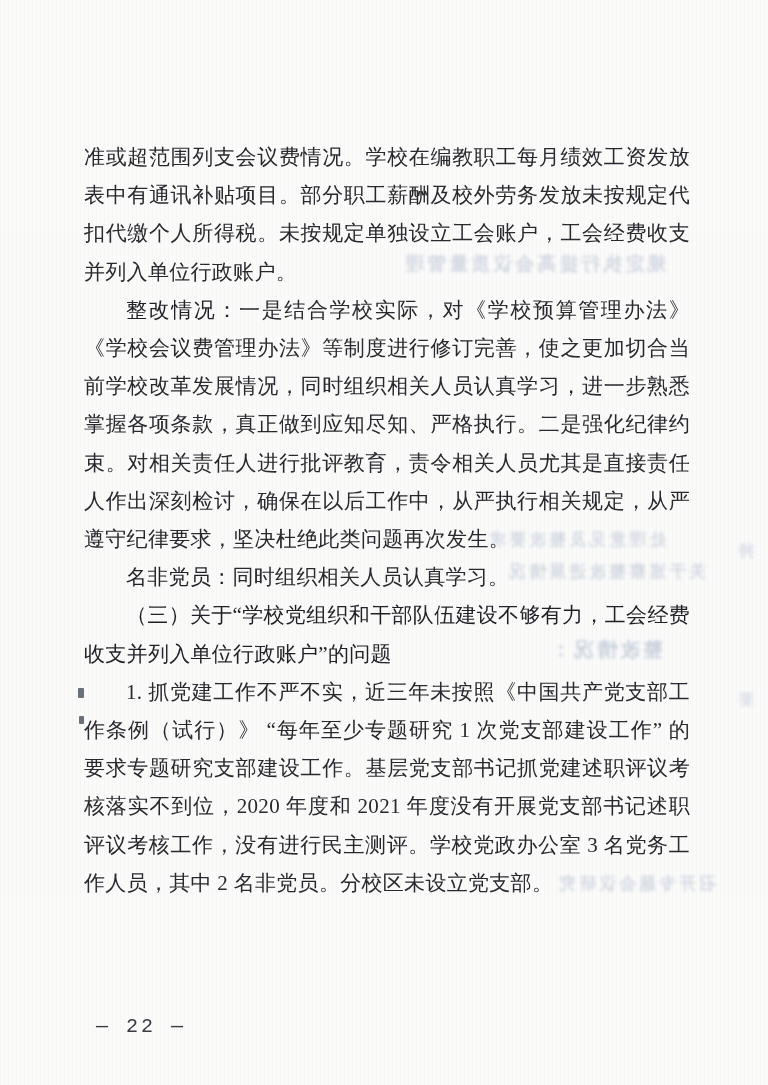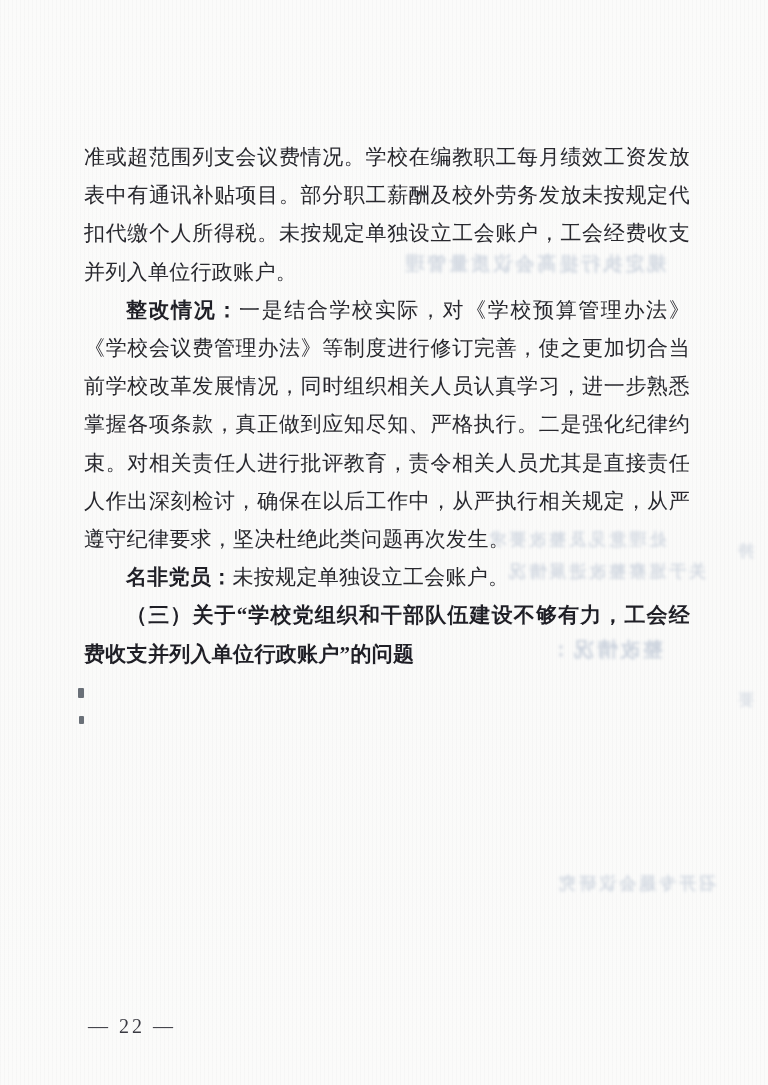--- a/index.html
+++ b/index.html
@@ -29,21 +29,21 @@
     margin: 0;
     font-size: 21px;
     line-height: 38.2px;
     color: #28282e;
     text-align: justify;
     text-justify: inter-ideograph;
     letter-spacing: 0.3px;
   }
   p.para.indent { text-indent: 42px; }
   .run { font-weight: normal; }
-  .run.bold { font-weight: bold; color: #1f1f26; }
+  .run.bold { font-weight: normal; color: #1f1f26; }
   .artifact-layer {
     position: absolute;
     inset: 0;
     pointer-events: none;
   }
   .artifact {
     position: absolute;
     color: #9cabc2;
     transform: scaleX(-1);
     filter: blur(1.4px);
@@ -53,26 +53,26 @@
     font-family: "Liberation Serif", "DejaVu Serif", serif;
   }
   .speck {
     position: absolute;
     background: #6a7078;
     border-radius: 1px;
     filter: blur(0.6px);
   }
   .page-num {
     position: absolute;
-    left: 88px;
+    left: 96px;
     top: 1015px;
     font-size: 20px;
     letter-spacing: 3px;
     color: #3a3a42;
-    font-family: Liberation Serif, serif;
+    font-family: Liberation Mono, monospace;
   }
 </style>
 </head>
 <body>
 
 <div class="page">
 
   <div class="artifact-layer" id="artifact-layer">
       <span class="artifact" style="left: 402px; top: 251px; font-size: 19px; opacity: 0.42;">规定执行提高会议质量管理</span>
       <span class="artifact" style="left: 486px; top: 528px; font-size: 17px; opacity: 0.38;">处理意见及整改要求</span>
@@ -81,19 +81,20 @@
       <span class="artifact" style="left: 735px; top: 541px; font-size: 16px; opacity: 0.35;">持</span>
       <span class="artifact" style="left: 556px; top: 872px; font-size: 17px; opacity: 0.4;">召开专题会议研究</span>
       <span class="artifact" style="left: 735px; top: 690px; font-size: 16px; opacity: 0.3;">要</span>
       <div class="speck" style="left: 78px; top: 688px; width: 6px; height: 10px;"></div>
       <div class="speck" style="left: 79px; top: 716px; width: 5px; height: 8px;"></div>
     </div>
 
   <div class="content" id="doc-body">
       <p class="para"><span class="run">准或超范围列支会议费情况。学校在编教职工每月绩效工资发放表中有通讯补贴项目。部分职工薪酬及校外劳务发放未按规定代扣代缴个人所得税。未按规定单独设立工会账户，工会经费收支并列入单位行政账户。</span></p>
       <p class="para indent"><span class="run bold">整改情况：</span><span class="run">一是结合学校实际，对《学校预算管理办法》《学校会议费管理办法》等制度进行修订完善，使之更加切合当前学校改革发展情况，同时组织相关人员认真学习，进一步熟悉掌握各项条款，真正做到应知尽知、严格执行。二是强化纪律约束。对相关责任人进行批评教育，责令相关人员尤其是直接责任人作出深刻检讨，确保在以后工作中，从严执行相关规定，从严遵守纪律要求，坚决杜绝此类问题再次发生。</span></p>
-      <p class="para indent"><span class="run bold">名非党员：</span><span class="run">未按规定单独设立工会账户。</span></p>
+      <p class="para indent"><span class="run bold">名非党员：</span><span class="run">同时组织相关人员认真学习。</span></p>
       <p class="para indent"><span class="run bold">（三）关于“学校党组织和干部队伍建设不够有力，工会经费收支并列入单位行政账户”的问题</span></p>
+      <p class="para indent"><span class="run">1. 抓党建工作不严不实，近三年未按照《中国共产党支部工作条例（试行）》 “每年至少专题研究 1 次党支部建设工作” 的要求专题研究支部建设工作。基层党支部书记抓党建述职评议考核落实不到位，2020 年度和 2021 年度没有开展党支部书记述职评议考核工作，没有进行民主测评。学校党政办公室 3 名党务工作人员，其中 2 名非党员。分校区未设立党支部。</span></p>
     </div>
 
   <div class="page-num">— 22 —</div>
 
 </div>
 
 </body></html>

